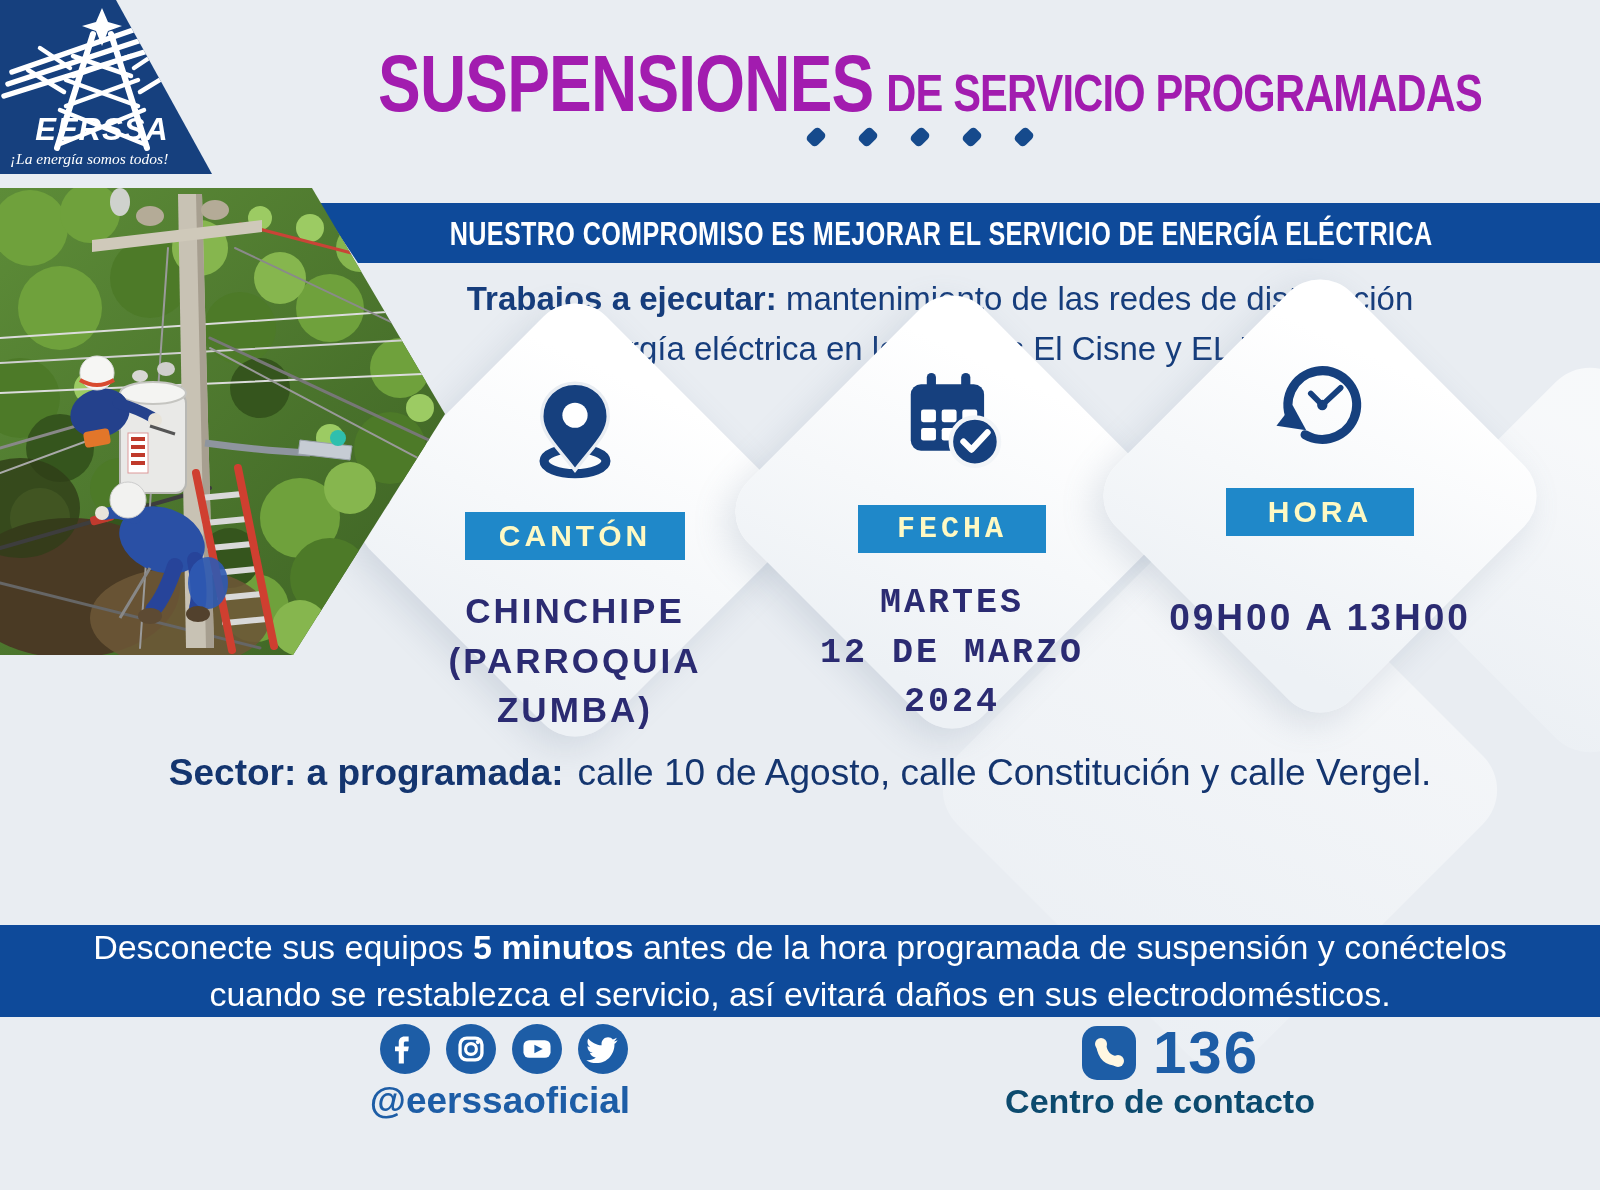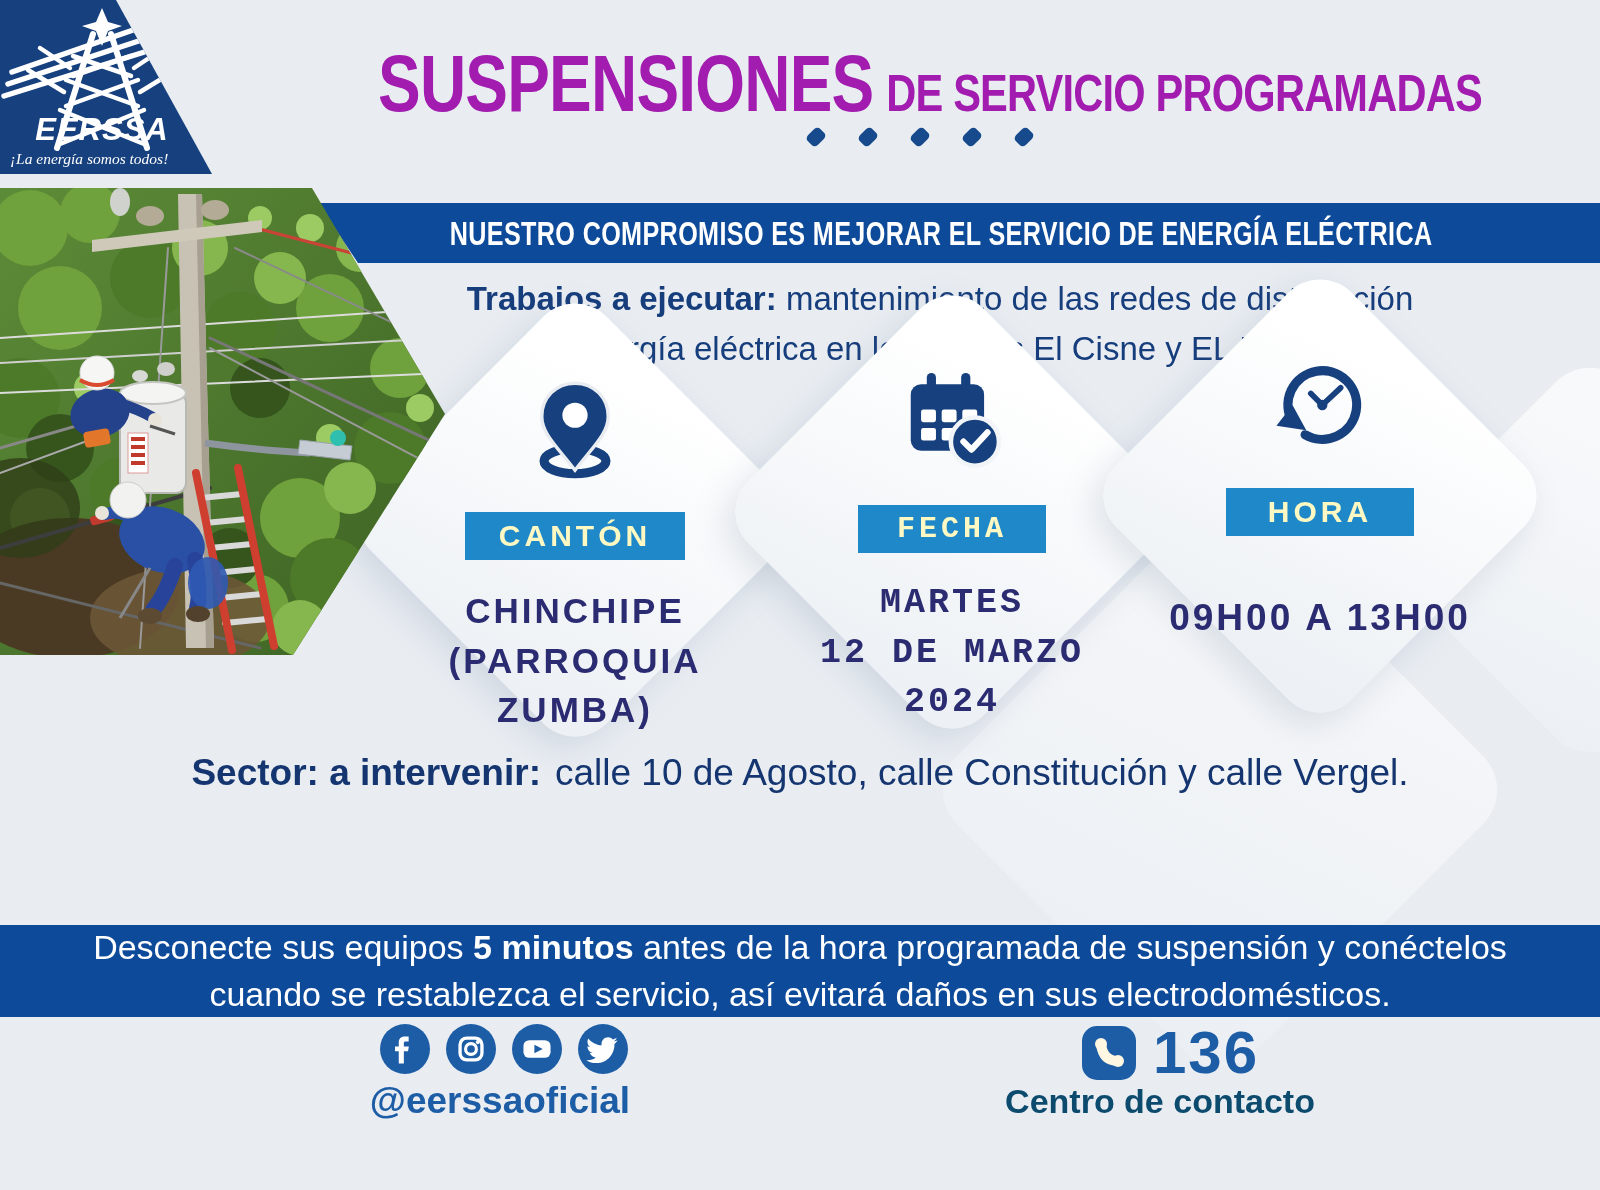--- a/index.html
+++ b/index.html
@@ -292,21 +292,21 @@
       <line x1="50" y1="48" x2="40" y2="38" stroke="#16407e" stroke-width="5" stroke-linecap="round"></line>
       <circle cx="50" cy="48" r="4.5" fill="#16407e"></circle>
     </svg>
     <div><span class="card-label">HORA</span></div>
     <div class="card-values hora-pad">
       <div>09H00 A 13H00</div>
     </div>
   </div>
 
   <div class="abs sector">
-    <b>Sector: a intervenir:</b><span class="txt">calle 10 de Agosto, calle Constitución y calle Vergel.</span>
+    <b>Sector: a programada:</b><span class="txt">calle 10 de Agosto, calle Constitución y calle Vergel.</span>
   </div>
 
   <div class="abs notice">
     <div style="max-width:1460px;">
       <span>Desconecte sus equipos </span><b>5 minutos</b><span> antes de la hora programada de suspensión y conéctelos cuando se restablezca el servicio, así evitará daños en sus electrodomésticos.</span>
     </div>
   </div>
 
   <div class="abs social-row">
     <span class="icon-circle">

